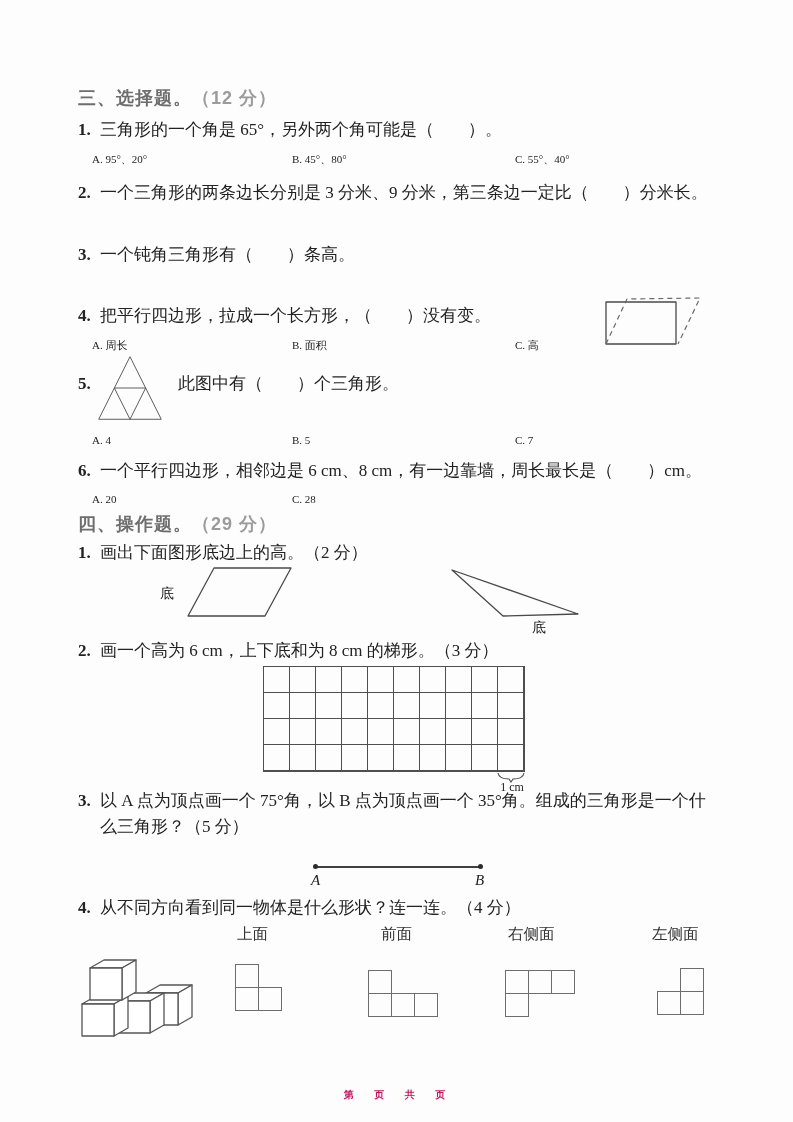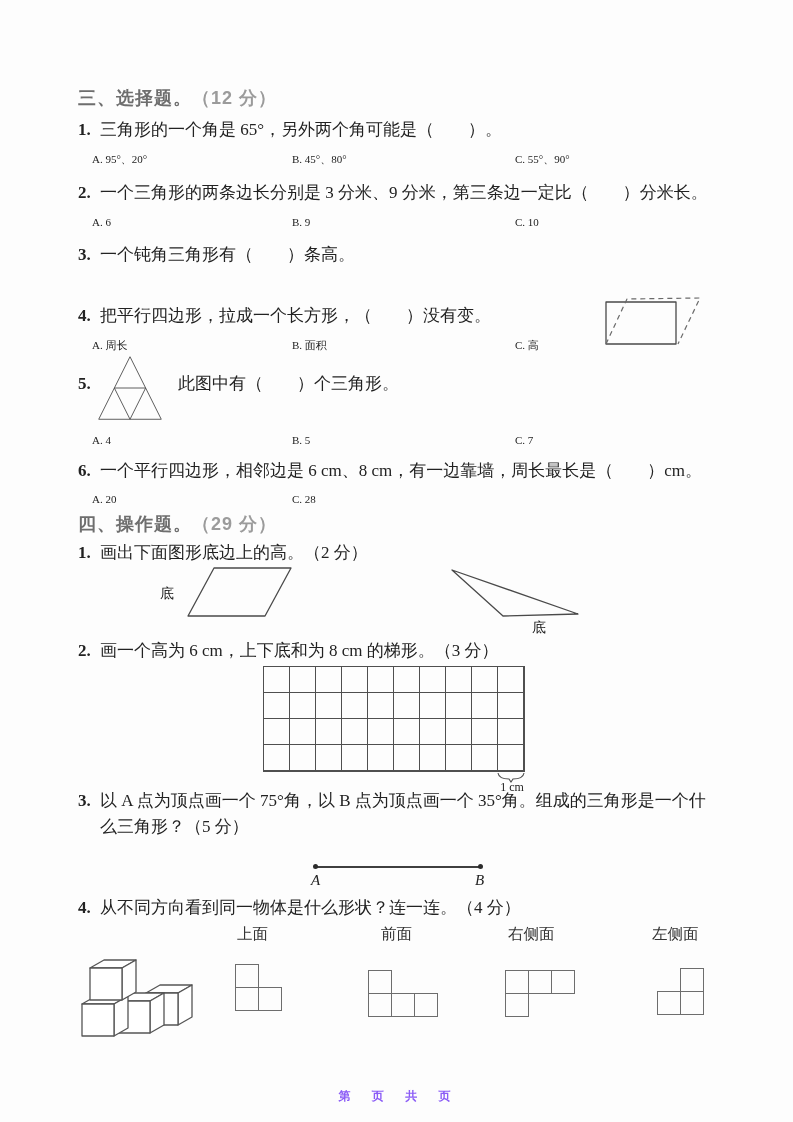--- a/index.html
+++ b/index.html
@@ -34,51 +34,46 @@
   #scale-label{position:absolute;left:492px;top:780px;width:40px;text-align:center;font-size:12px;color:#222;}
   #seg-line{position:absolute;left:315px;top:866px;width:166px;height:2px;background:#3f3f3f;}
   .seg-dot{position:absolute;top:864px;width:5px;height:5px;background:#2c2c2c;border-radius:50%;}
   .seg-label{position:absolute;top:872px;font-style:italic;font-size:15px;font-family:"Liberation Serif",serif;color:#222;}
   #views{position:absolute;left:60px;top:918px;width:720px;height:125px;text-align:right;}
   .view-label{position:absolute;top:6px;font-size:15.5px;color:#333;font-family:"Liberation Serif",serif;}
   .shape{position:absolute;}
   .cell{position:absolute;width:24px;height:24px;border:1px solid #6d6d6d;box-sizing:border-box;background:transparent;}
   #footer{
     position:absolute;left:0;top:1088px;width:100%;text-align:center;
-    font-family:Liberation Sans, sans-serif;font-size:12px;color:#8b5cf6;
+    font-family:Liberation Serif, serif;font-size:10px;color:#be185d;
     font-weight:600;letter-spacing:4px;word-spacing:10px;
   }
 </style>
 </head>
 <body>
 
 <div id="page">
 
   <div class="sec-title" style="top:86px">
     <span>三、选择题。</span><span class="score">（12 分）</span>
   </div>
 
   <div class="qrow" style="top:117px">
     <span class="qnum">1.</span>
     <span class="qtext">三角形的一个角是 65°，另外两个角可能是（　　）。</span>
   </div>
   <div class="orow" style="top:147px">
     <span class="opt-a">A. 95°、20°</span>
     <span class="opt-b">B. 45°、80°</span>
-    <span class="opt-c">C. 55°、90°</span>
+    <span class="opt-c">C. 55°、40°</span>
   </div>
 
   <div class="qrow" style="top:180px">
     <span class="qnum">2.</span>
     <span class="qtext">一个三角形的两条边长分别是 3 分米、9 分米，第三条边一定比（　　）分米长。</span>
-  </div>
-  <div class="orow" style="top:210px">
-    <span class="opt-a">A. 6</span>
-    <span class="opt-b">B. 9</span>
-    <span class="opt-c">C. 10</span>
   </div>
 
   <div class="qrow" style="top:242px">
     <span class="qnum">3.</span>
     <span class="qtext">一个钝角三角形有（　　）条高。</span>
   </div>
 
   <div class="qrow" style="top:303px">
     <span class="qnum">4.</span>
     <span class="qtext">把平行四边形，拉成一个长方形，（　　）没有变。</span>

